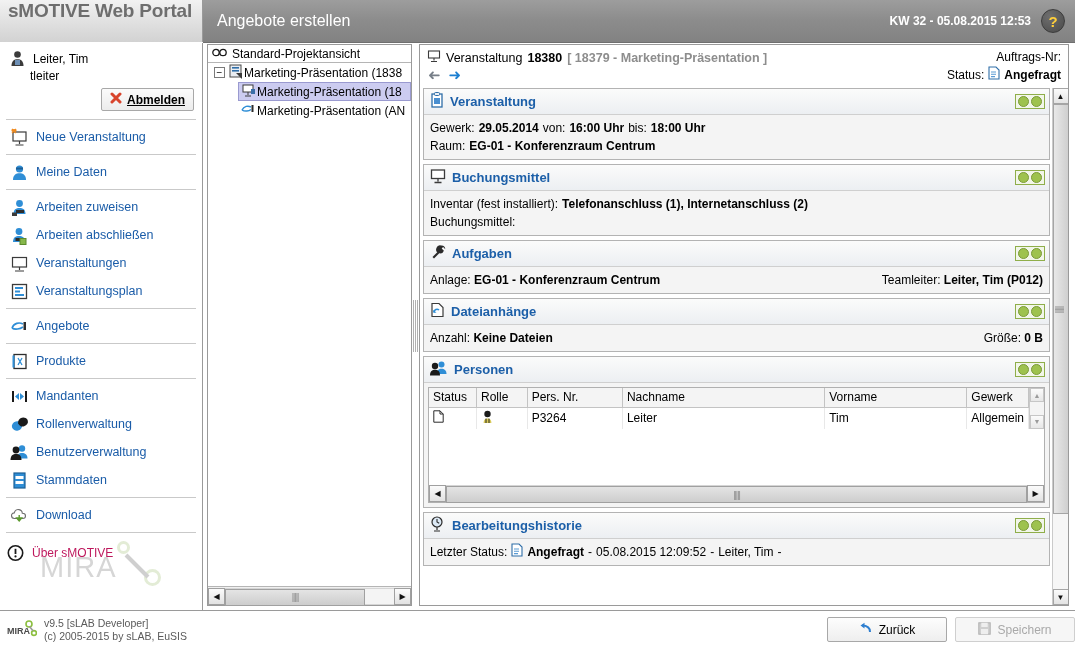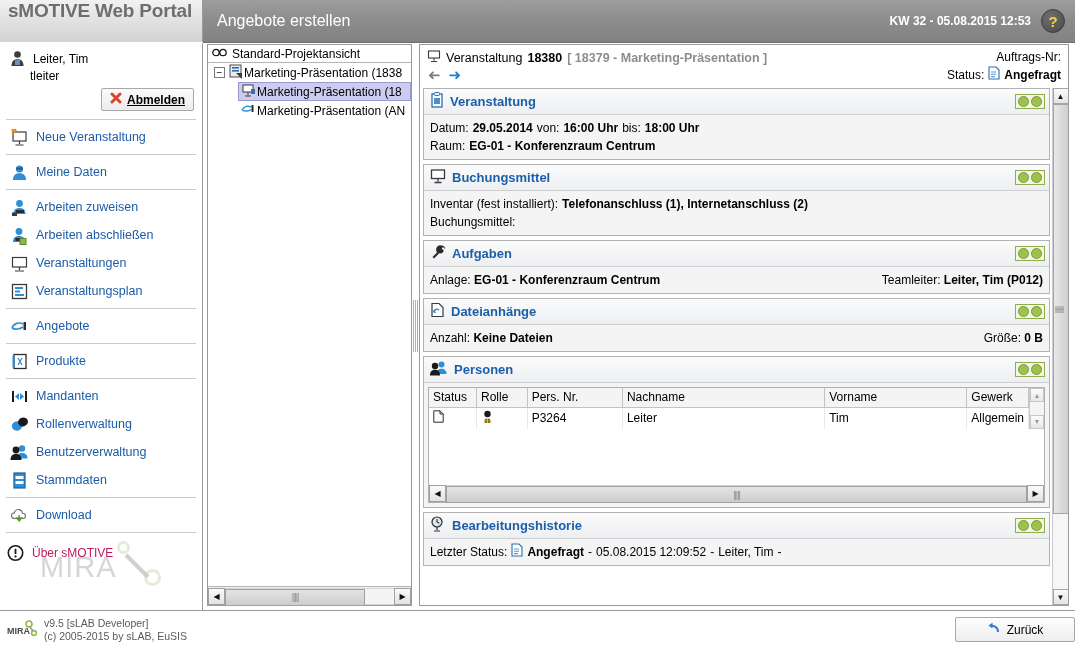--- a/index.html
+++ b/index.html
@@ -538,21 +538,21 @@
               </span>
               <span>Veranstaltung</span>
             </div>
             <div class="toggle">
                 <i></i>
                 <i></i>
               </div>
           </div>
           <div class="panel-body">
             <div class="line">
-              <span class="sp">Datum:</span>
+              <span class="sp">Gewerk:</span>
               <b class="sp">29.05.2014</b>
               <span class="sp">von:</span>
               <b class="sp">16:00 Uhr</b>
               <span class="sp">bis:</span>
               <b class="sp">18:00 Uhr</b>
             </div>
             <div class="line">
               <span class="sp">Raum:</span>
               <b>EG-01 - Konferenzraum Centrum</b>
             </div>
@@ -801,16 +801,26 @@
     <div class="footer-right">
       <div class="footer-btn">
         <span>
           <svg width="14" height="13" viewBox="0 0 14 13">
             <path d="M11 10 C11 5 7 3.5 3 3.5" stroke="#2f7fd0" stroke-width="2" fill="none"></path>
             <path d="M5.5 0.8 L1.5 3.6 L5.5 6.4 Z" fill="#2f7fd0"></path>
           </svg>
         </span>
         <span>Zurück</span>
       </div>
+      <div class="footer-btn disabled">
+        <span>
+          <svg width="13" height="13" viewBox="0 0 13 13">
+            <rect x="0.8" y="0.8" width="11.4" height="11.4" fill="#cfcfcf" stroke="#b0b0b0"></rect>
+            <rect x="3.3" y="0.8" width="6.4" height="4.2" fill="#eeeeee"></rect>
+            <rect x="3" y="7" width="7" height="5.2" fill="#eeeeee"></rect>
+          </svg>
+        </span>
+        <span>Speichern</span>
+      </div>
     </div>
   </div>
 
 </div>
 
 </body></html>

